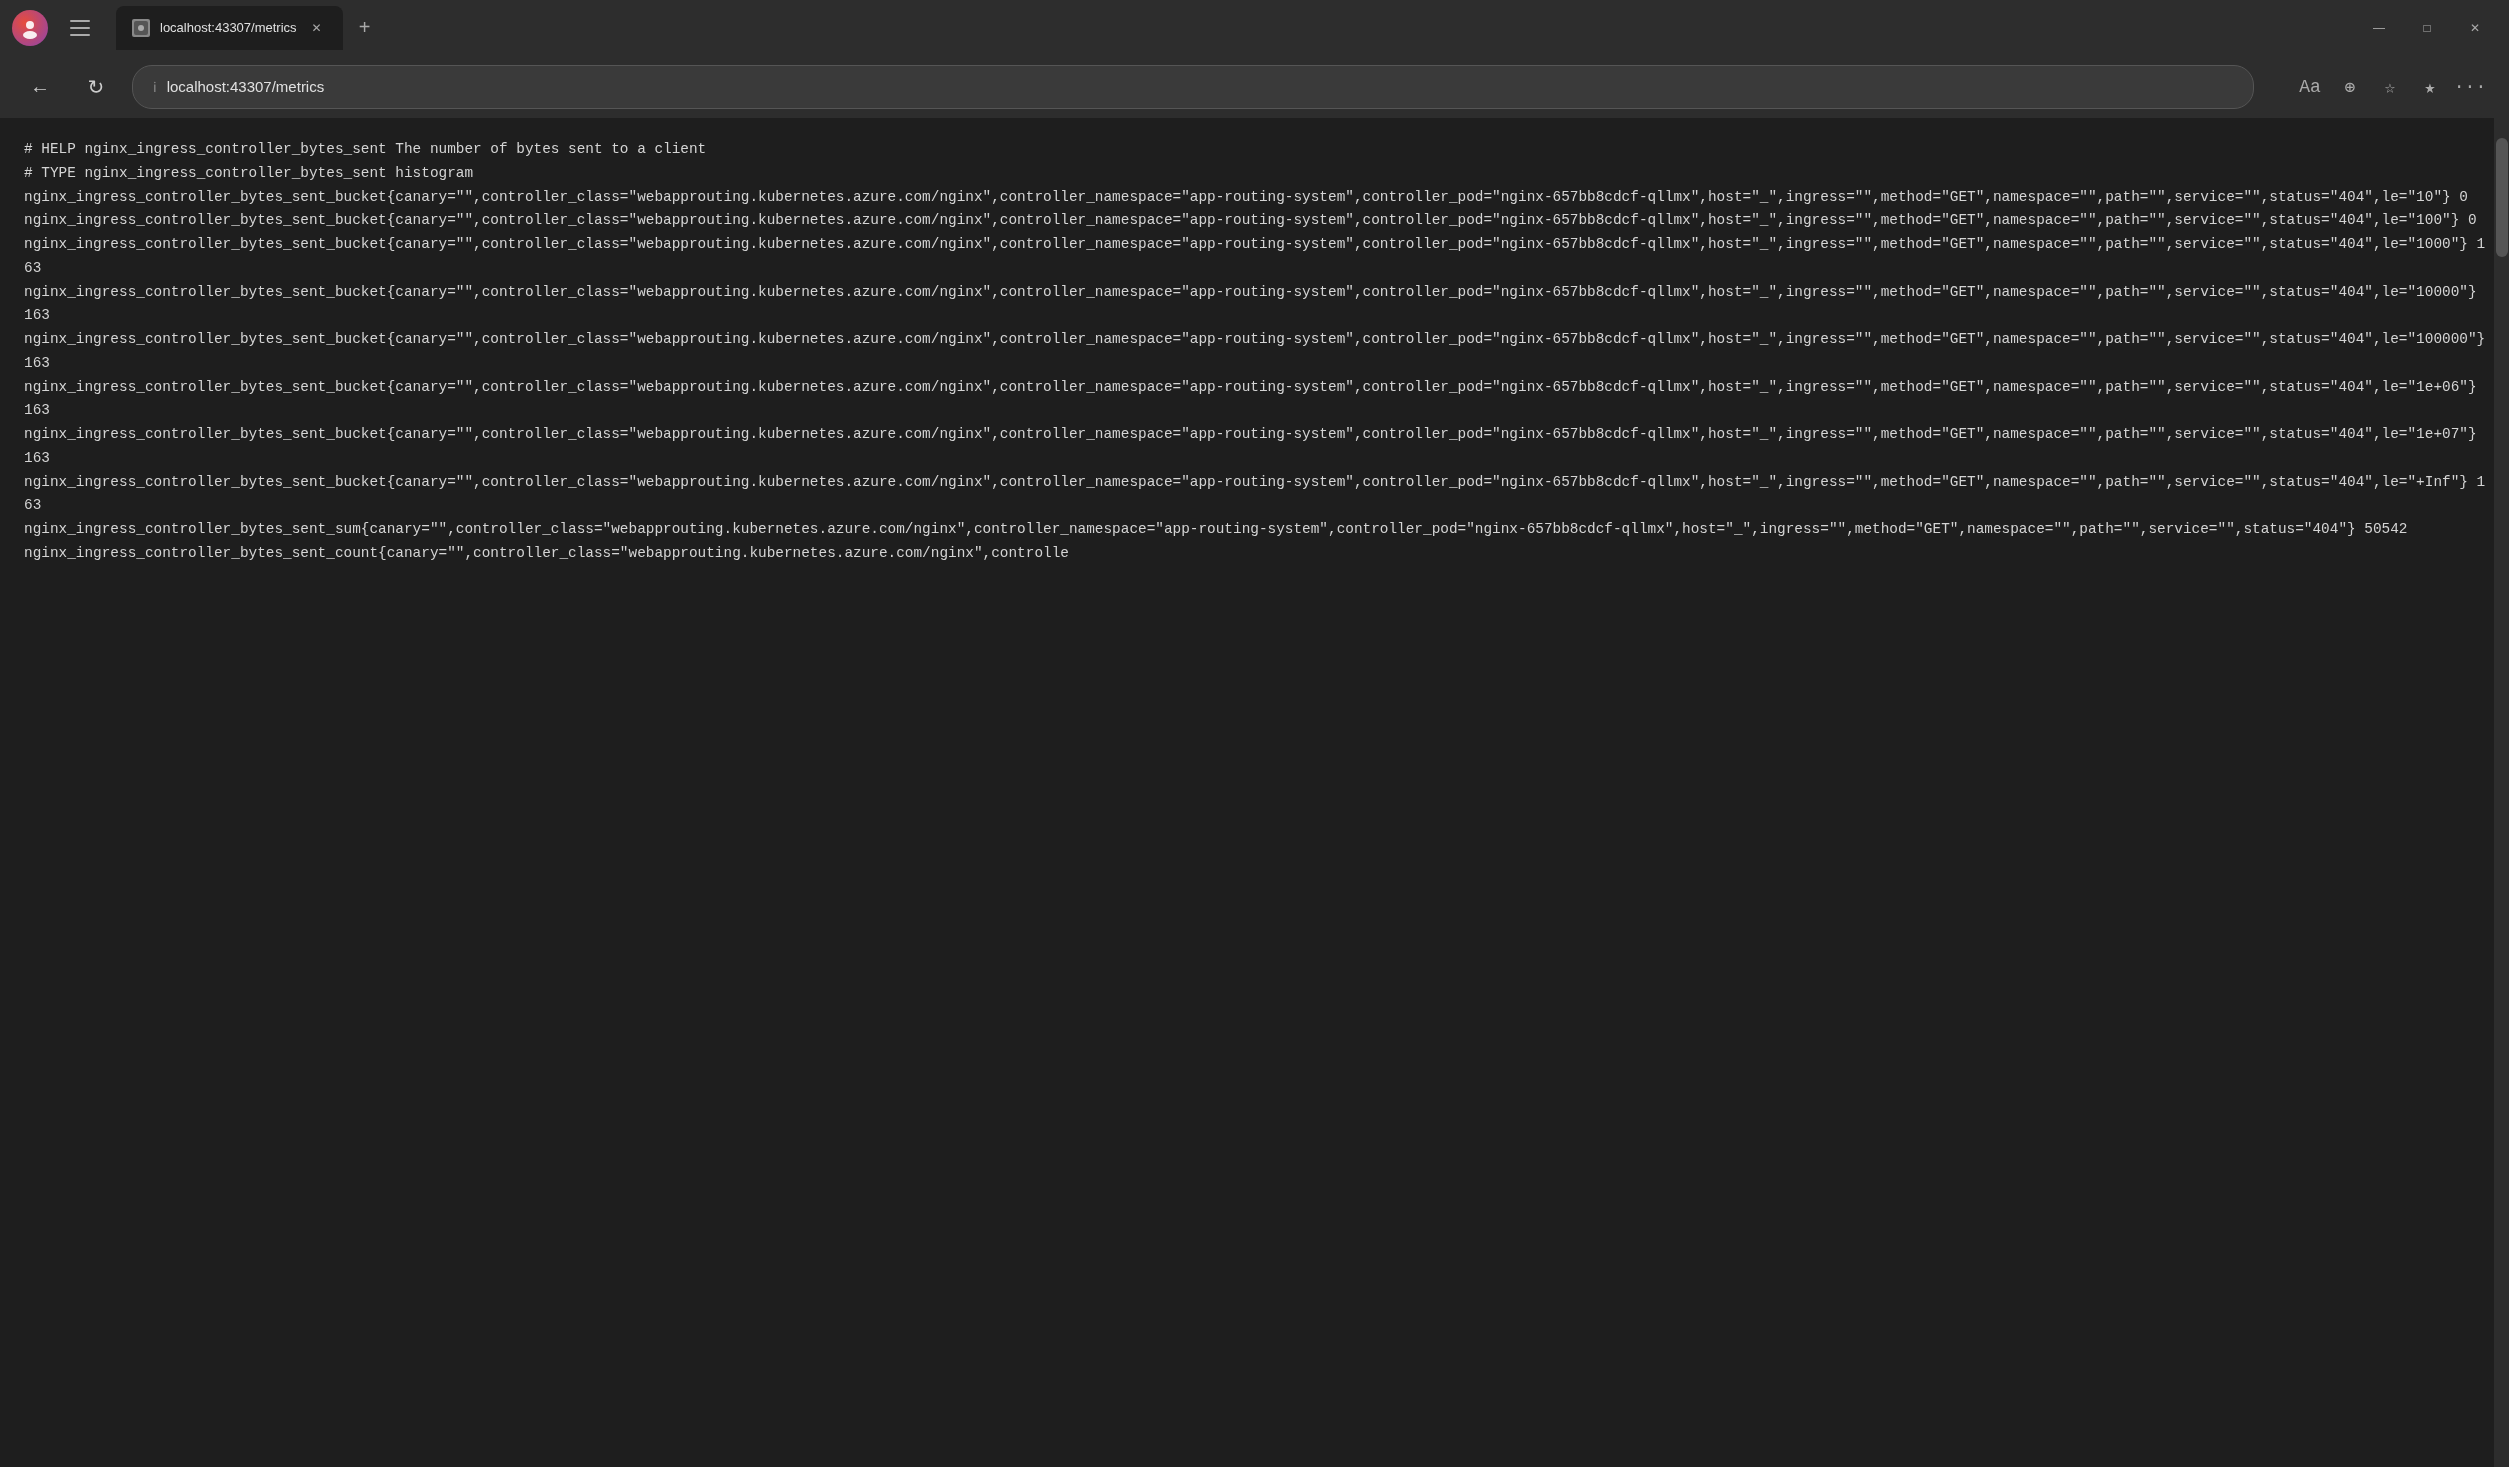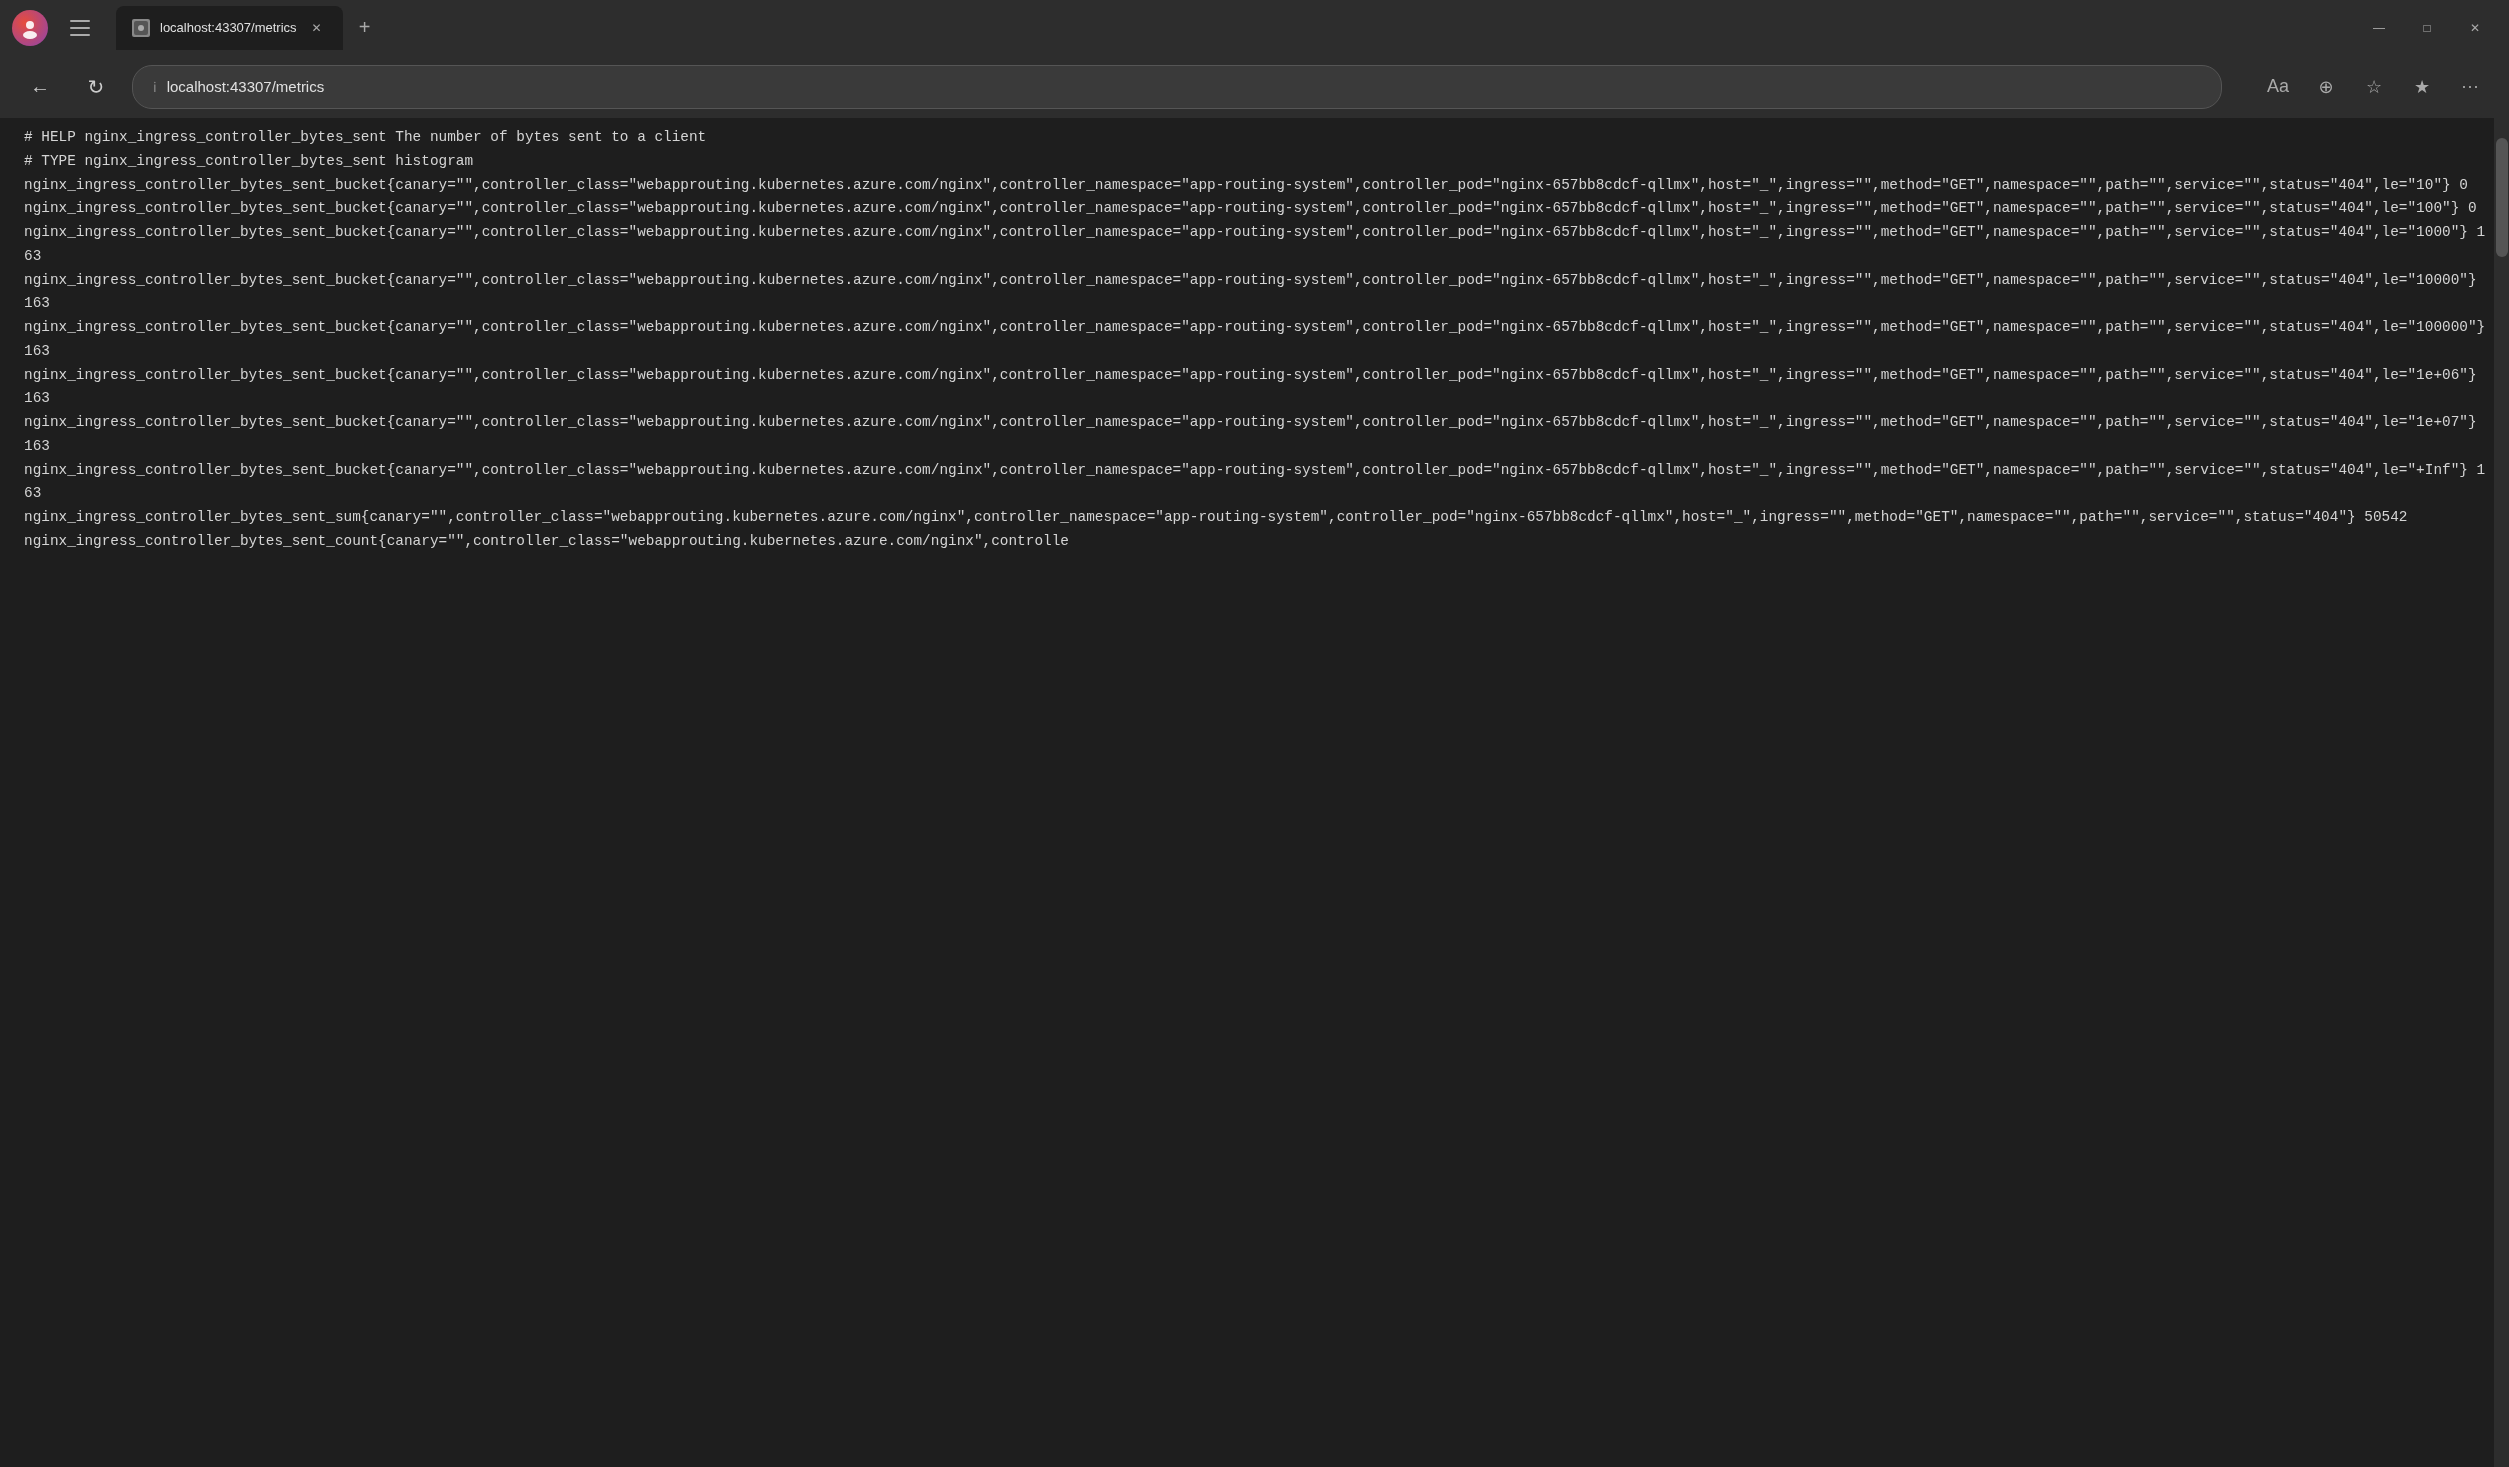--- a/index.html
+++ b/index.html
@@ -162,40 +162,40 @@
 
     .address-text {
       font-size: 15px;
       color: #e0e0e0;
       flex: 1;
     }
 
     .address-actions {
       display: flex;
       align-items: flex-end;
-      gap: 8px;
       margin-left: 20px;
+      font-family: Liberation Mono, monospace;
     }
 
     .addr-action-btn {
       width: 40px;
       height: 40px;
       display: flex;
       align-items: center;
       justify-content: center;
       color: #aaa;
       font-size: 18px;
       cursor: pointer;
       border-radius: 50%;
     }
 
     
     .content {
       background: #1e1e1e;
-      padding: 8px 24px;
+      padding: 20px 24px;
       height: calc(1467px - 55px - 63px);
       overflow-y: auto;
       position: relative;
     }
 
     .content pre {
       font-family: 'Consolas', 'Courier New', monospace;
       font-size: 14.4px;
       color: #d4d4d4;
       line-height: 1.65;

